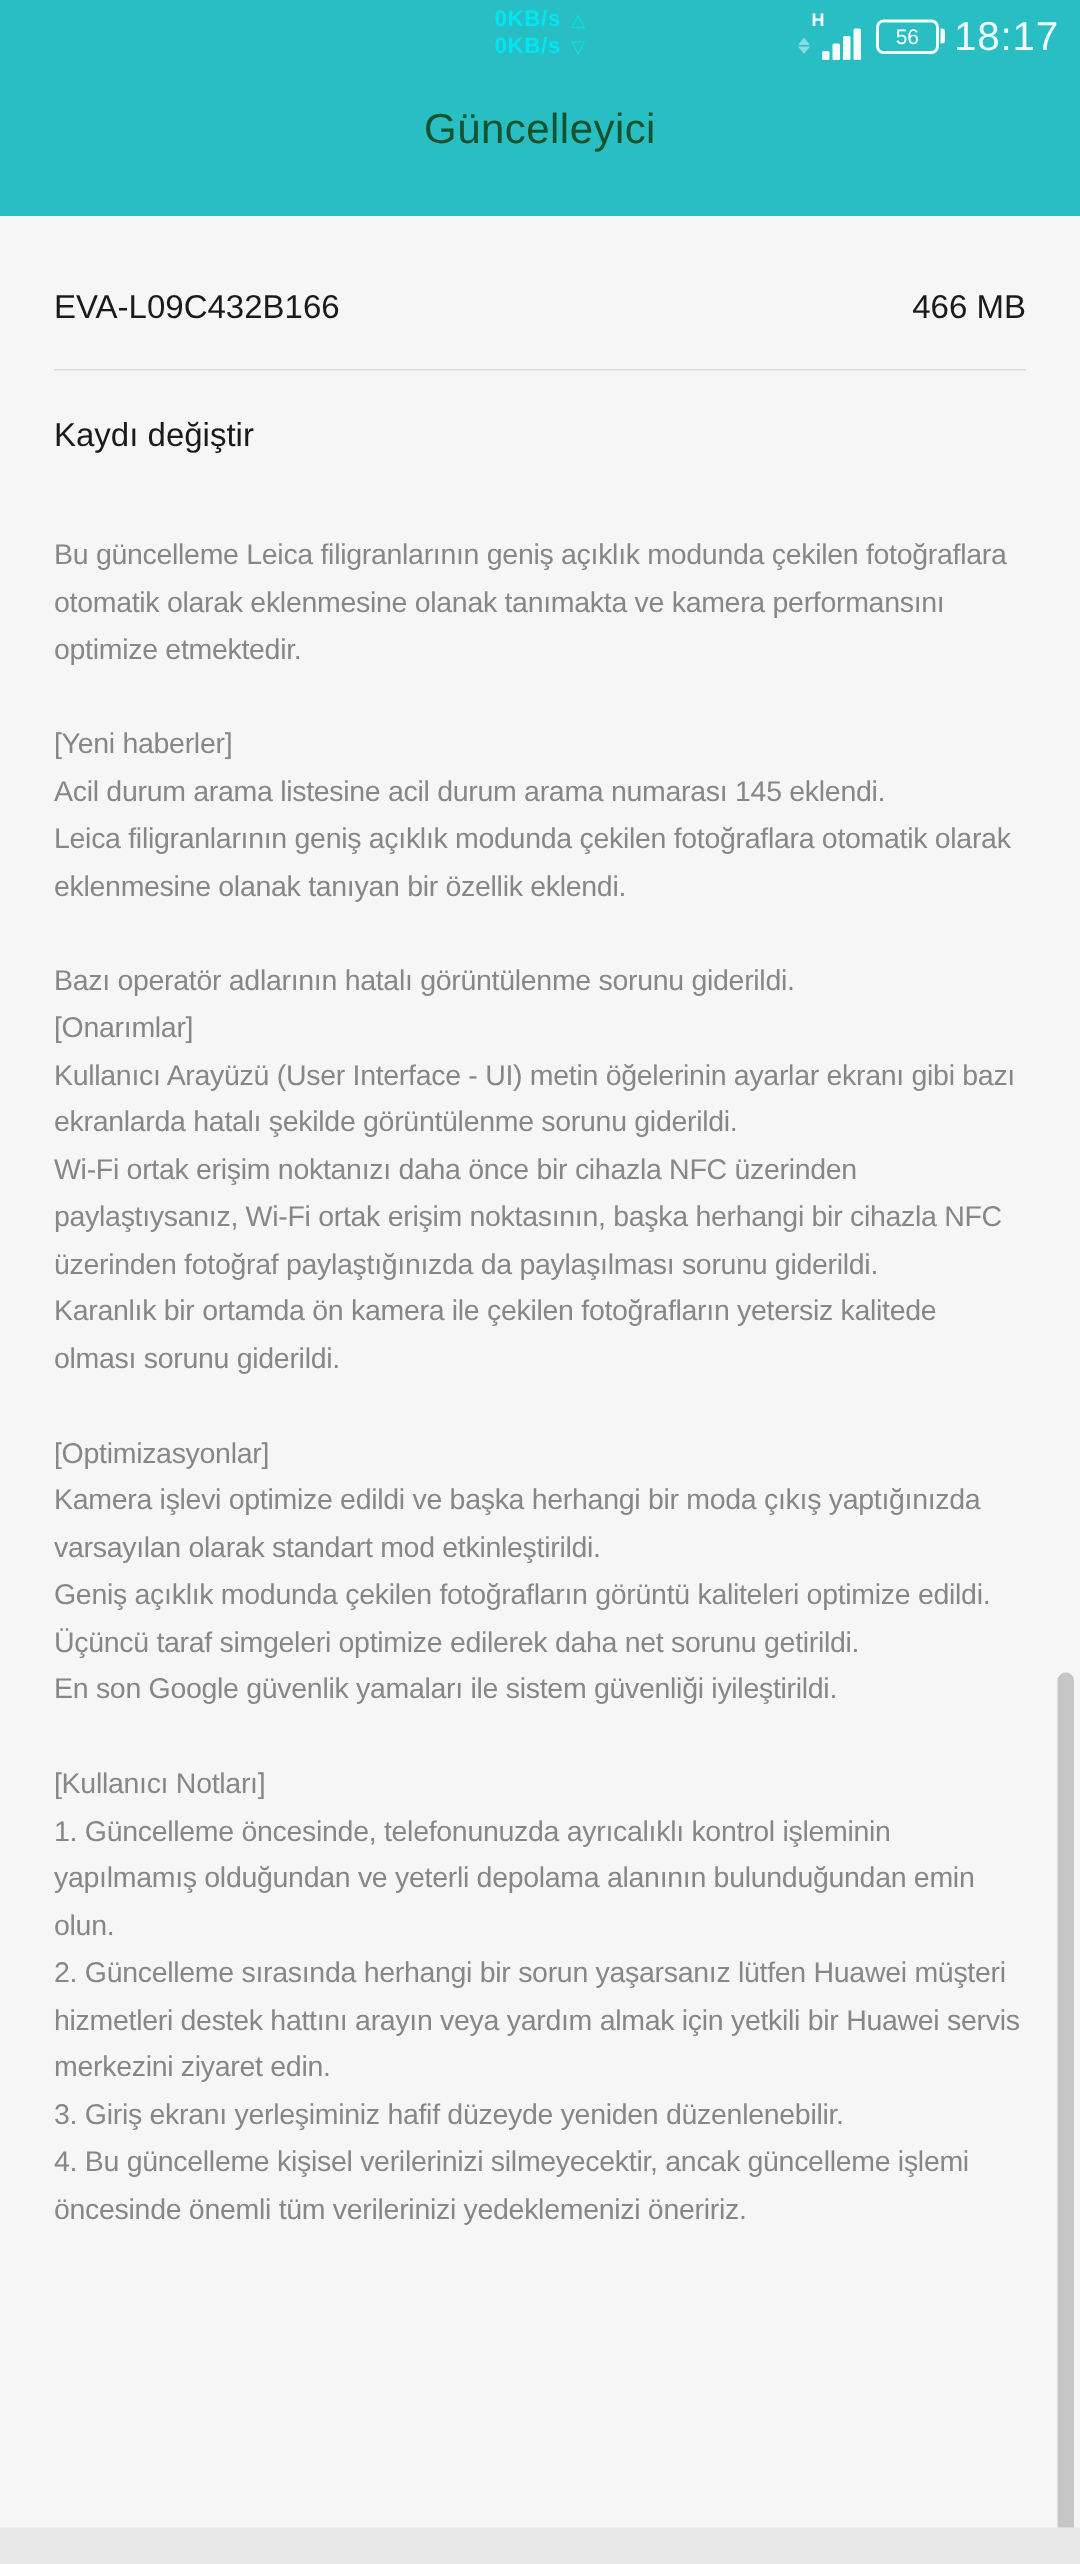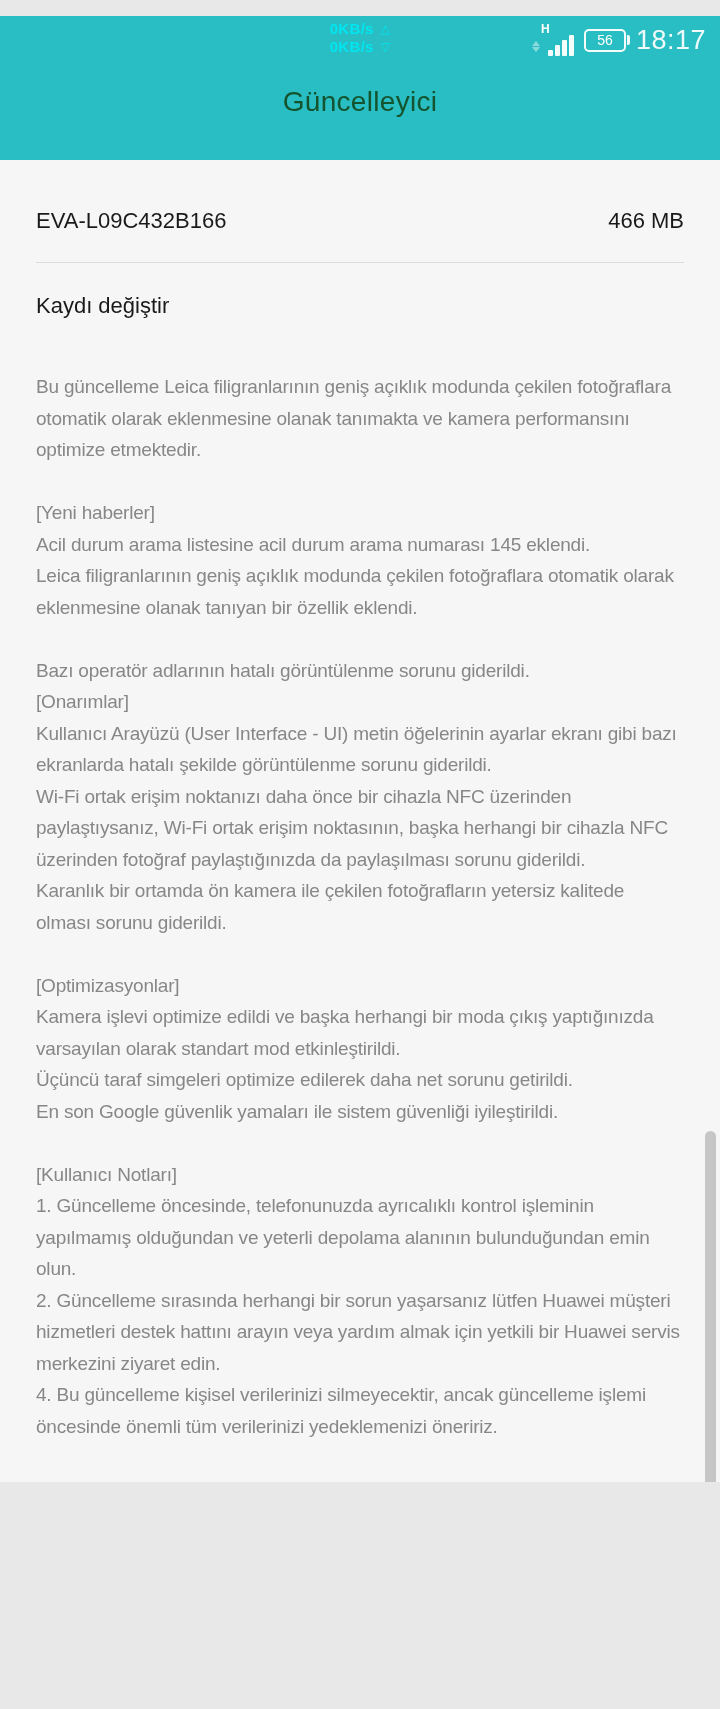--- a/index.html
+++ b/index.html
@@ -3,24 +3,24 @@
 <meta charset="utf-8">
 <style>
   html, body { margin: 0; padding: 0; }
   body {
     font-family: "Liberation Sans", sans-serif;
     background: #e8e8e8;
   }
   .phone {
     position: relative;
     width: 720px;
-    height: 1466px;
+    height: 1685px;
     background: #F6F6F6;
     overflow: hidden;
-    margin: 16px auto;
+    margin: 0 auto;
   }
 
   
   .header {
     position: relative;
     width: 100%;
     height: 144px;
     background: #29BEC3;
   }
   .status-bar {
@@ -246,26 +246,28 @@
         <div class="section">
           <div>Bazı operatör adlarının hatalı görüntülenme sorunu giderildi.</div>
           <div>[Onarımlar]</div>
           <div>Kullanıcı Arayüzü (User Interface - UI) metin öğelerinin ayarlar ekranı gibi bazı ekranlarda hatalı şekilde görüntülenme sorunu giderildi.</div>
           <div>Wi-Fi ortak erişim noktanızı daha önce bir cihazla NFC üzerinden paylaştıysanız, Wi-Fi ortak erişim noktasının, başka herhangi bir cihazla NFC üzerinden fotoğraf paylaştığınızda da paylaşılması sorunu giderildi.</div>
           <div>Karanlık bir ortamda ön kamera ile çekilen fotoğrafların yetersiz kalitede olması sorunu giderildi.</div>
         </div>
         <div class="section">
           <div>[Optimizasyonlar]</div>
           <div>Kamera işlevi optimize edildi ve başka herhangi bir moda çıkış yaptığınızda varsayılan olarak standart mod etkinleştirildi.</div>
+          <div>Geniş açıklık modunda çekilen fotoğrafların görüntü kaliteleri optimize edildi.</div>
           <div>Üçüncü taraf simgeleri optimize edilerek daha net sorunu getirildi.</div>
           <div>En son Google güvenlik yamaları ile sistem güvenliği iyileştirildi.</div>
         </div>
         <div class="section">
           <div>[Kullanıcı Notları]</div>
           <div>1. Güncelleme öncesinde, telefonunuzda ayrıcalıklı kontrol işleminin yapılmamış olduğundan ve yeterli depolama alanının bulunduğundan emin olun.</div>
           <div>2. Güncelleme sırasında herhangi bir sorun yaşarsanız lütfen Huawei müşteri hizmetleri destek hattını arayın veya yardım almak için yetkili bir Huawei servis merkezini ziyaret edin.</div>
+          <div>3. Giriş ekranı yerleşiminiz hafif düzeyde yeniden düzenlenebilir.</div>
           <div>4. Bu güncelleme kişisel verilerinizi silmeyecektir, ancak güncelleme işlemi öncesinde önemli tüm verilerinizi yedeklemenizi öneririz.</div>
         </div>
       </div>
   </div>
 
   <div class="scrollbar-thumb"></div>
 </div>
 
 </body></html>

